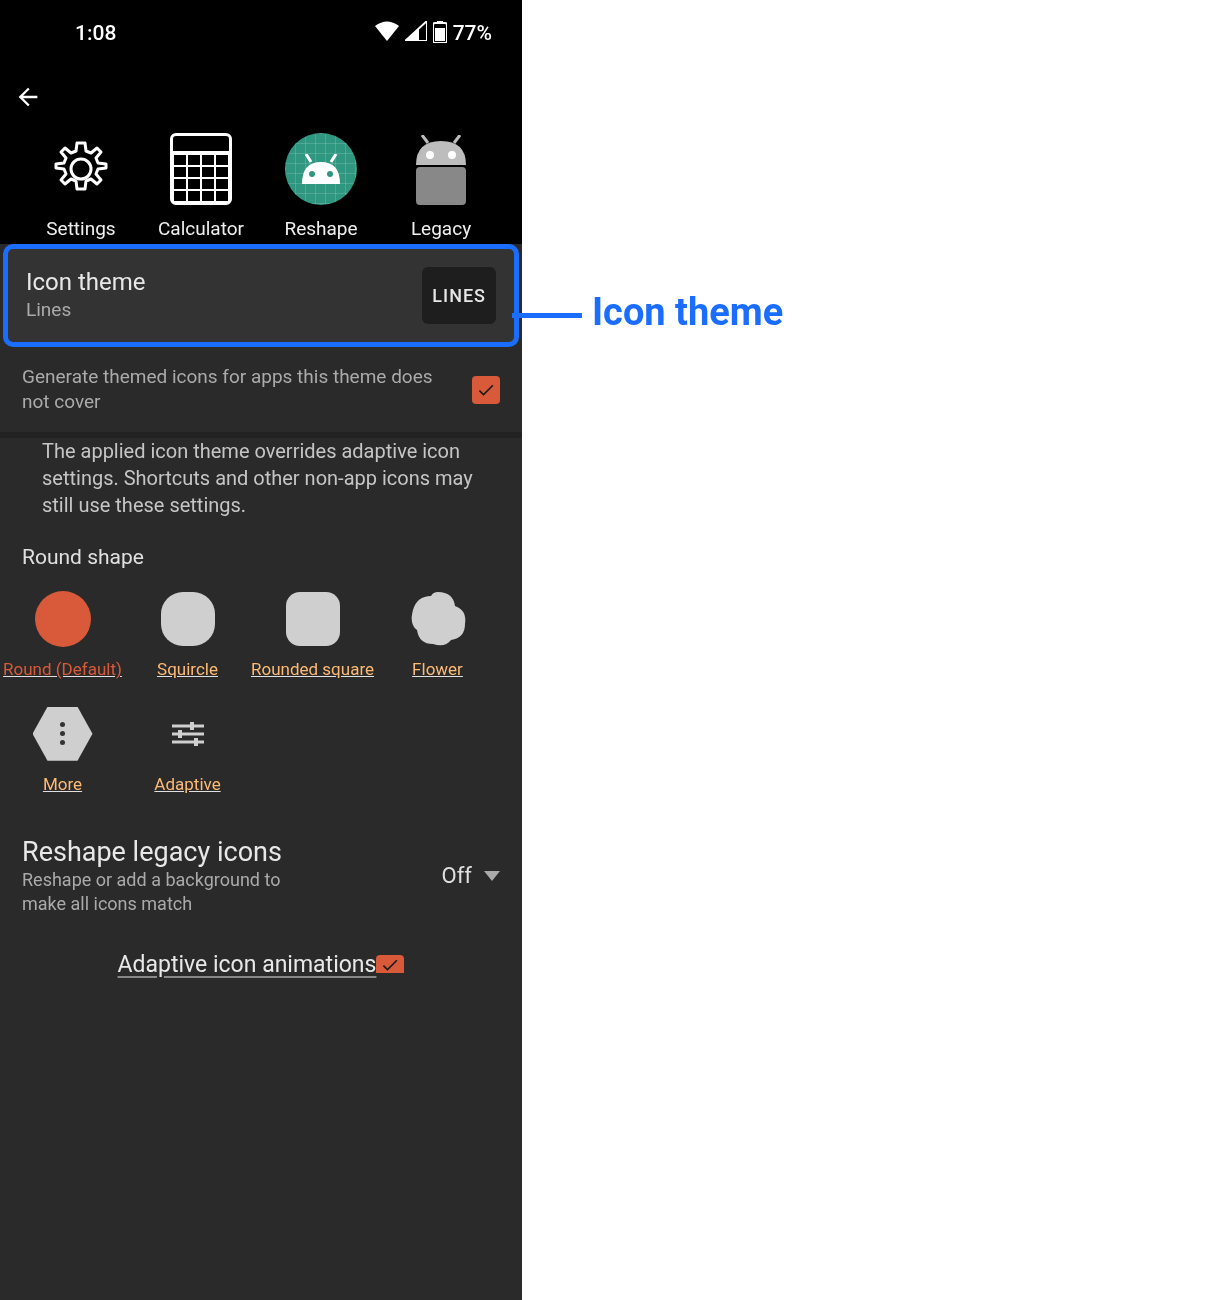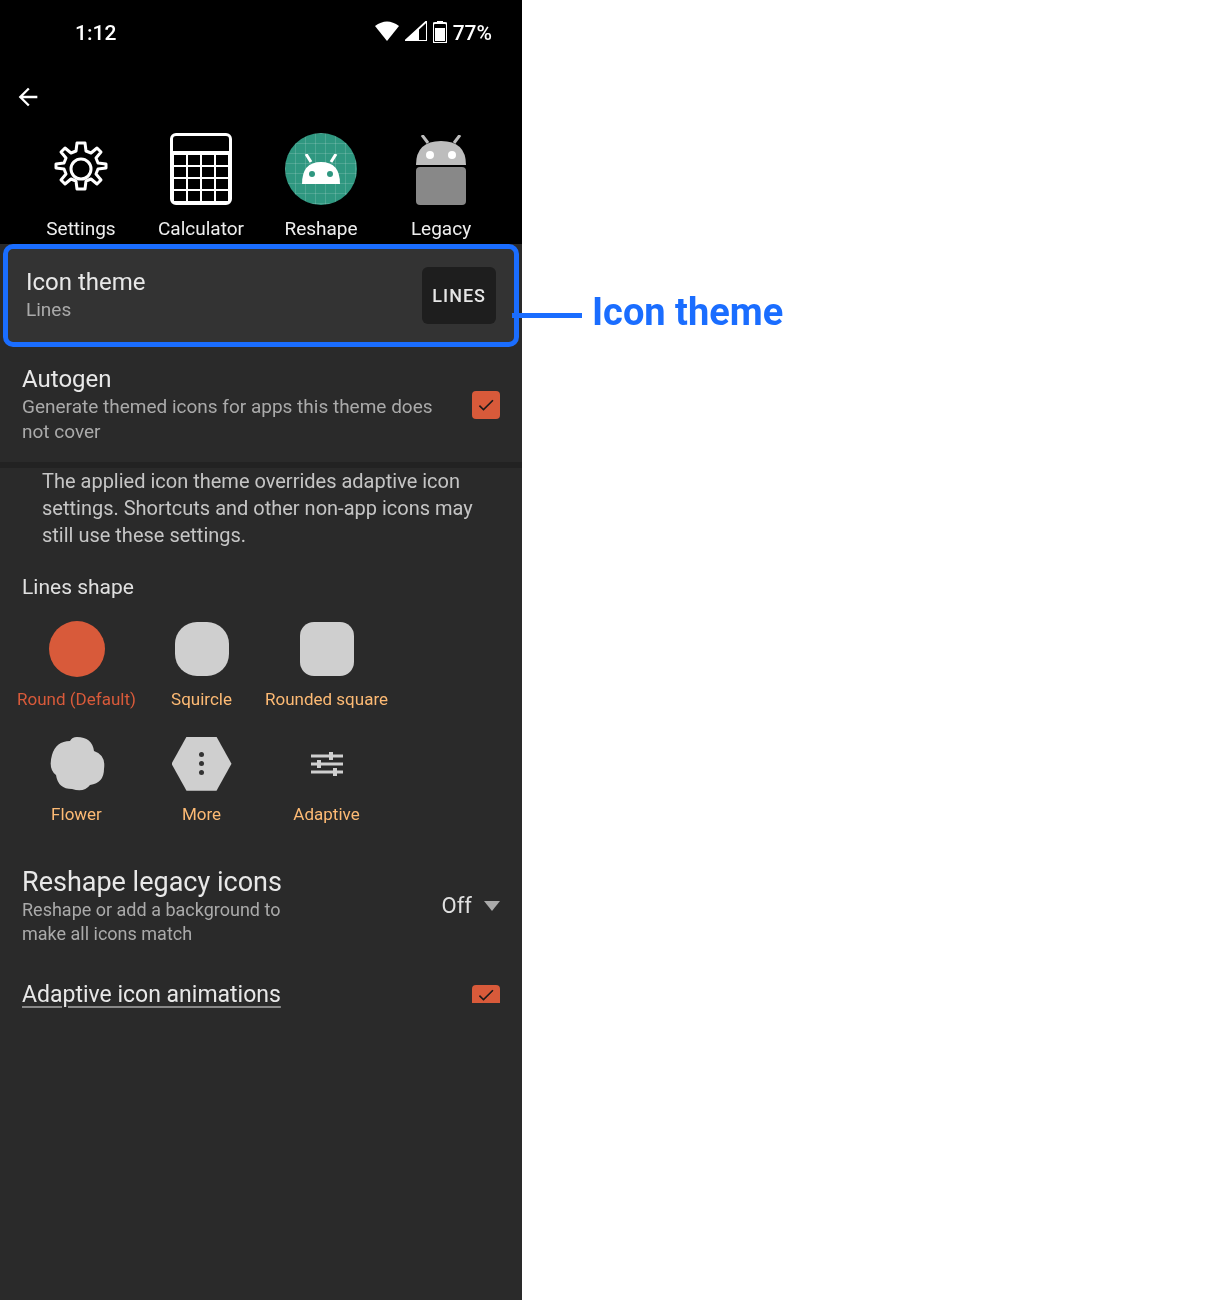--- a/index.html
+++ b/index.html
@@ -122,21 +122,22 @@
       margin-left: 20px;
     }
     .shape-title {
       font-size: 21px;
       color: #e0e0e0;
       padding: 6px 22px 20px 22px;
     }
     .shape-grid {
       display: flex;
       flex-wrap: wrap;
-      padding: 0 14px;
+      padding: 0 0;
+      text-decoration: underline;
     }
     .shape-item {
       width: 125px;
       display: flex;
       flex-direction: column;
       align-items: center;
       margin-bottom: 24px;
     }
     .shape-swatch {
       width: 60px; height: 60px;
@@ -157,21 +158,21 @@
       gap: 16px;
     }
     .reshape-text { flex: 1; }
     .reshape-title { font-size: 27px; color: #e8e8e8; }
     .reshape-sub { font-size: 18px; color: #aaa; line-height: 1.3; max-width: 290px; }
     .dropdown { display: flex; align-items: center; gap: 12px; color: #e0e0e0; font-size: 22px; }
     .anim-row {
       padding: 18px 22px 8px 22px;
       display: flex;
       align-items: center;
-      justify-content: space-between;
+      justify-content: center;
     }
     .anim-title {
       font-size: 23px;
       color: #e8e8e8;
       text-decoration: underline;
       text-decoration-color: #888;
       text-underline-offset: 4px;
     }
     .checkbox-partial {
       width: 28px; height: 18px;
@@ -234,21 +235,21 @@
     .sliders-icon {
       width: 36px; height: 28px;
     }
   </style>
 </head>
 <body>
 
 <div class="phone">
 
   <div class="status-bar">
-    <span>1:12</span>
+    <span>1:08</span>
     <div class="status-right">
       <svg width="24" height="20" viewBox="0 0 24 20">
           <path d="M12 20 L0 5 Q12 -4 24 5 Z" fill="#fff"></path>
         </svg>
       <svg width="22" height="20" viewBox="0 0 22 20">
           <path d="M0 20 L22 20 L22 0 Z" fill="none" stroke="#fff" stroke-width="2"></path>
           <path d="M0 20 L14 20 L14 7 Z" fill="#fff"></path>
         </svg>
       <svg width="14" height="22" viewBox="0 0 14 22">
           <rect x="0" y="2" width="14" height="20" rx="2" fill="none" stroke="#fff" stroke-width="2"></rect>
@@ -336,35 +337,34 @@
   <div class="setting-row highlighted">
     <div class="setting-text">
       <div class="setting-title">Icon theme</div>
       <div class="setting-sub">Lines</div>
     </div>
     <div class="lines-badge">LINES</div>
   </div>
 
   <div class="setting-row">
     <div class="setting-text">
-      <div class="setting-title">Autogen</div>
       <div class="setting-sub">Generate themed icons for apps this theme does not cover</div>
     </div>
     <div class="checkbox">
       <svg viewBox="0 0 24 24">
           <path d="M9 16.2 4.8 12l-1.4 1.4L9 19 21 7l-1.4-1.4z" fill="#1a1a1a"></path>
         </svg>
     </div>
   </div>
 
   <div class="divider"></div>
 
   <div class="section-dark">
     <div class="section-desc">The applied icon theme overrides adaptive icon settings. Shortcuts and other non-app icons may still use these settings.</div>
-    <div class="shape-title">Lines shape</div>
+    <div class="shape-title">Round shape</div>
 
     <div class="shape-grid">
       <div class="shape-item active">
         <div class="shape-swatch">
             <div style="width:56px;height:56px;background:#d85a3a;border-radius:50%;"></div>
           </div>
         <div class="shape-label">Round (Default)</div>
       </div>
       <div class="shape-item">
         <div class="shape-swatch">

